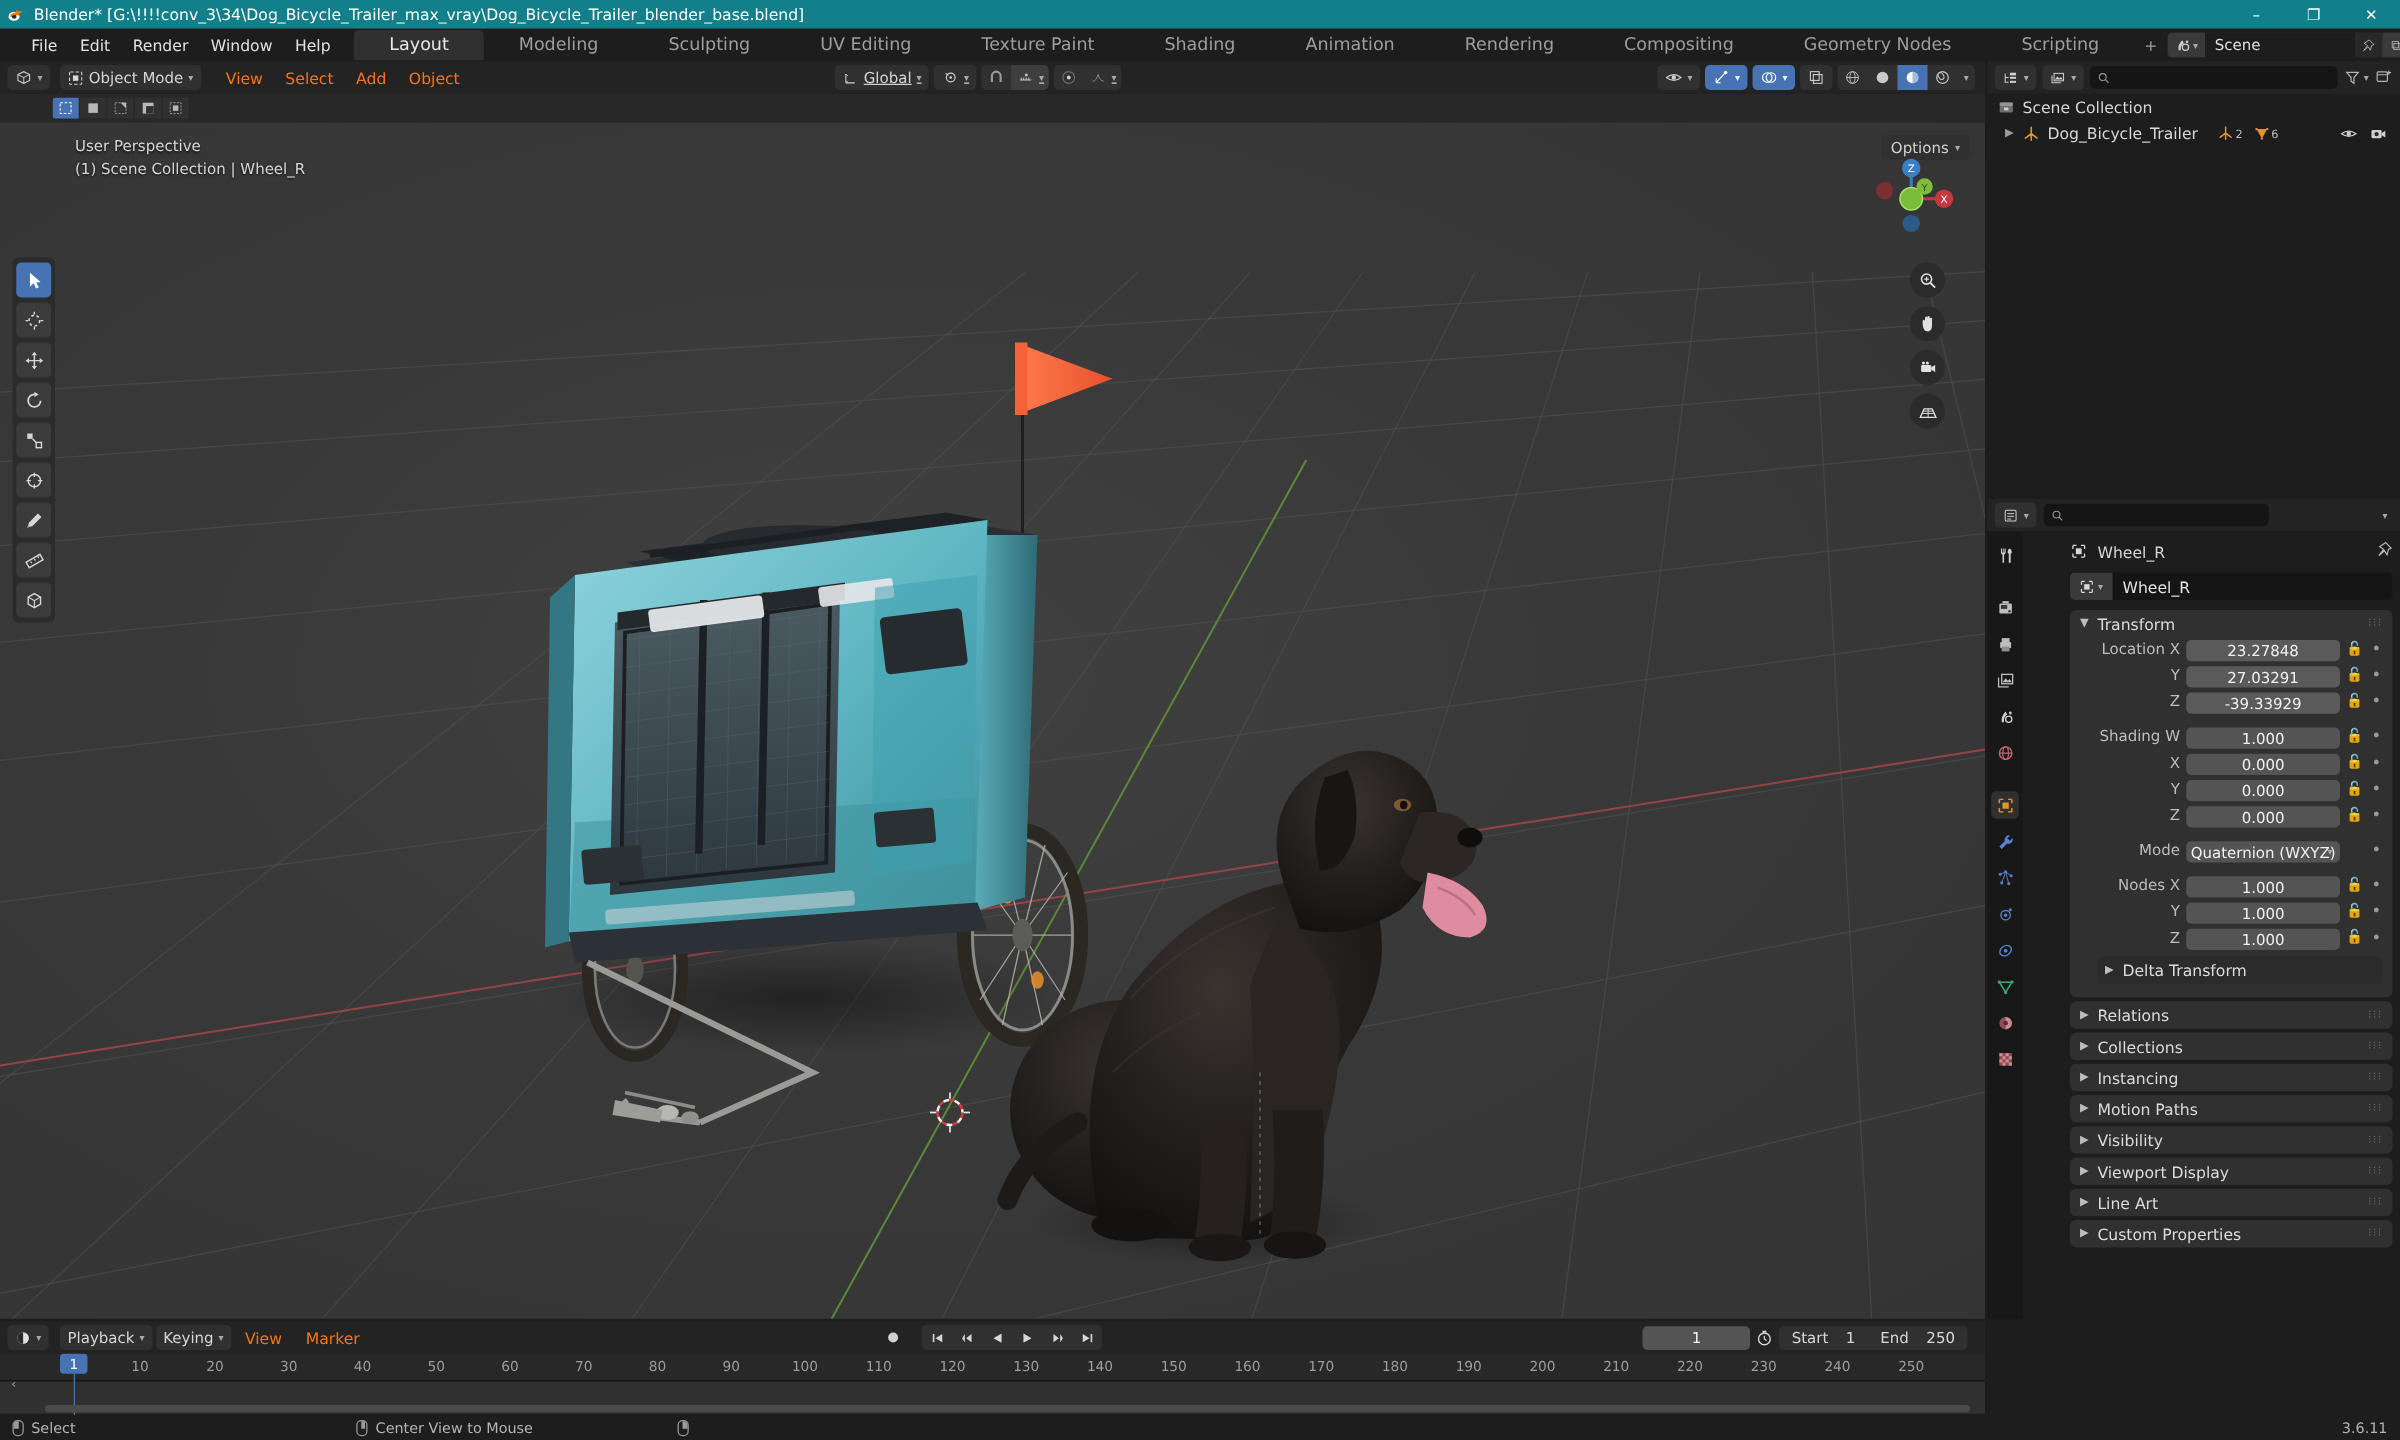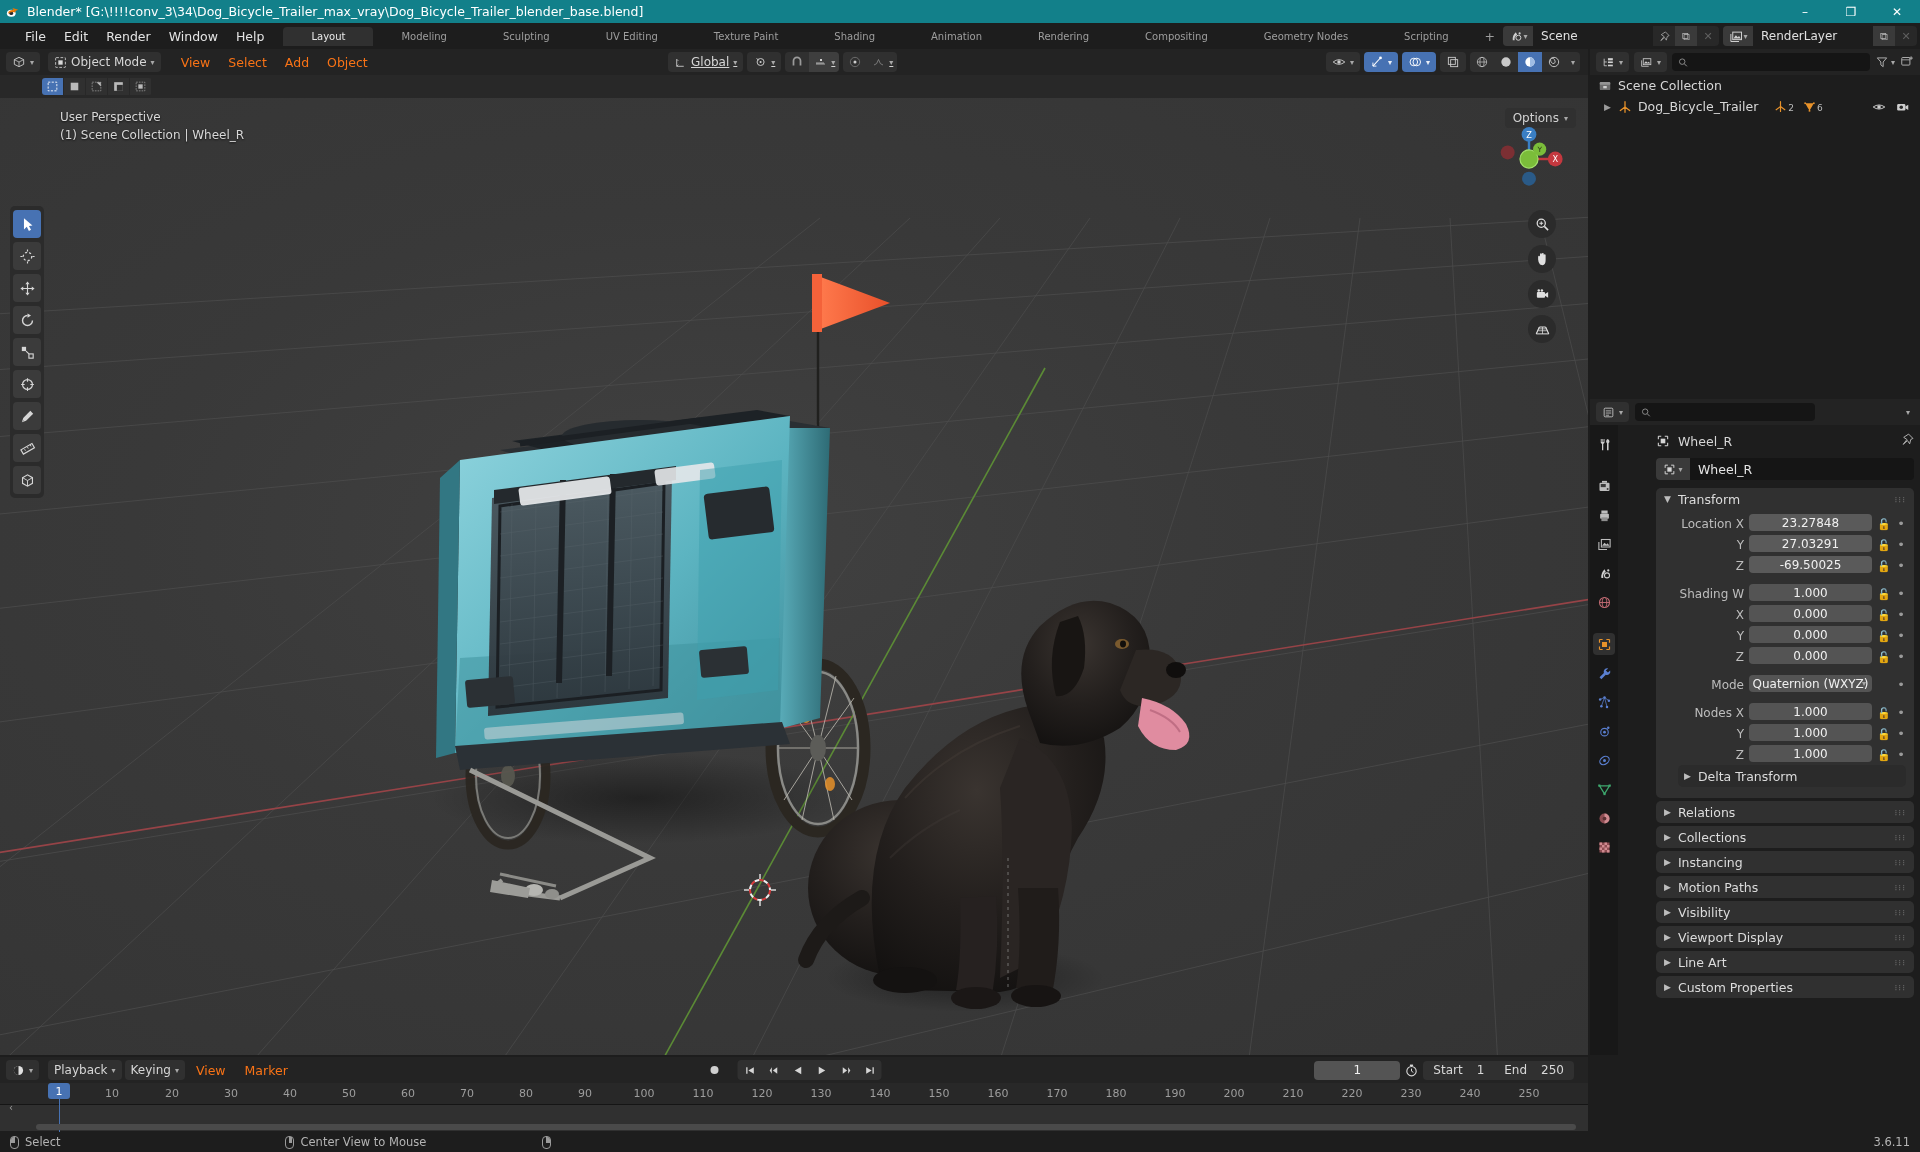--- a/index.html
+++ b/index.html
@@ -27,21 +27,21 @@
             color: #fff; font-size: 12px; }
 
   
   .topbar {
     position: absolute; top: 23px; left: 0; width: 1920px; height: 26px;
     background: #1d1d1d; display: flex; align-items: center; padding-left: 6px;
   }
   .blender-ico { width: 18px; height: 18px; margin: 0 8px 0 2px; }
   .menu-item { padding: 3px 9px; color: #e3e3e3; font-size: 12.5px; border-radius: 3px; white-space: nowrap;}
   .wsp-tabs { display: flex; align-items: center; margin-left: 10px; }
-  .wsp-tab { padding: 4px 28px; font-size: 10px; color: #9e9e9e; border-radius: 4px 4px 0 0; white-space: nowrap; }
+  .wsp-tab { padding: 4px 28px; font-size: 14px; color: #9e9e9e; border-radius: 4px 4px 0 0; white-space: nowrap; }
   .wsp-tab.active { background: #303030; color: #e8e8e8; }
   .wsp-plus { padding: 3px 8px; color: #9e9e9e; }
   .topbar-right { margin-left: auto; display: flex; align-items: center; padding-right: 8px; gap: 4px; }
   .idblock { display: flex; align-items: center; background: #282828; border-radius: 4px; height: 20px; overflow: hidden;}
   .idblock .icobtn { background: #3a3a3a; width: 30px; height: 20px; display:flex; align-items:center; justify-content:center; }
   .idblock .namefield { background: #1d1d1d; min-width: 120px; height: 20px; display:flex; align-items:center;
                         padding: 0 8px; color: #e0e0e0; font-size: 12px; }
   .idblock .mini { width: 22px; height: 20px; display:flex; align-items:center; justify-content:center; color:#b9b9b9; font-size:11px;}
   .idblock .mini.dis { color:#5f5f5f; }
 
@@ -106,21 +106,21 @@
   .pcontent { flex:1; padding:5px 6px 0 6px; overflow:hidden; }
   .breadcrumb { display:flex; align-items:center; gap:8px; height:22px; font-size:12.5px; color:#d6d6d6; }
   .bc-pin { margin-left:auto; }
   .idname { display:flex; align-items:center; background:#151515; border-radius:4px; height:22px; margin:6px 0 8px 0; overflow:hidden;}
   .idname .pre { width:34px; height:22px; background:#3a3a3a; display:flex; align-items:center; justify-content:center; gap:2px;}
   .idname .val { padding-left:8px; font-size:12.5px; color:#e4e4e4; }
   .panel { background:#303030; border-radius:5px; margin-bottom:3px; }
   .panel-hdr { height:22px; display:flex; align-items:center; padding:0 8px; gap:7px; font-size:12.5px; color:#dcdcdc;}
   .panel-hdr .grip { margin-left:auto; color:#6a6a6a; letter-spacing:1px; font-size:9px;}
   .panel-body { padding: 2px 8px 8px 8px; }
-  .prow { display:flex; align-items:flex-end; height:19px; margin-bottom:2px; gap:5px;}
+  .prow { display:flex; align-items:flex-start; height:19px; margin-bottom:2px; gap:5px;}
   .plabel { width:80px; text-align:right; font-size:12px; color:#bdbdbd; }
   .pfield { flex:1; height:17px; background:#545454; border-radius:4px; display:flex; align-items:center;
             justify-content:center; font-size:12px; color:#f0f0f0; position:relative;}
   .pfield.sel { background:#5a5a5a; }
   .pdeco { width:14px; display:flex; align-items:center; justify-content:center; color:#999; font-size:11px;}
   .pdot { width:10px; display:flex; align-items:center; justify-content:center; color:#9a9a9a; font-size:13px;}
   .gap { height:7px; }
   .sub-panel { background:#2b2b2b; border-radius:5px; margin: 3px 0 3px 14px; }
   .sub-panel .panel-hdr { padding-left:6px; }
 
@@ -991,21 +991,21 @@
             <span class="pdot">•</span>
           </div>
           <div class="prow">
             <span class="plabel">Y</span>
             <span class="pfield sel">27.03291</span>
             <span class="pdeco">🔓</span>
             <span class="pdot">•</span>
           </div>
           <div class="prow">
             <span class="plabel">Z</span>
-            <span class="pfield sel">-69.50025</span>
+            <span class="pfield sel">-39.33929</span>
             <span class="pdeco">🔓</span>
             <span class="pdot">•</span>
           </div>
           <div class="gap"></div>
           <div class="prow">
             <span class="plabel">Shading W</span>
             <span class="pfield">1.000</span>
             <span class="pdeco">🔓</span>
             <span class="pdot">•</span>
           </div>

